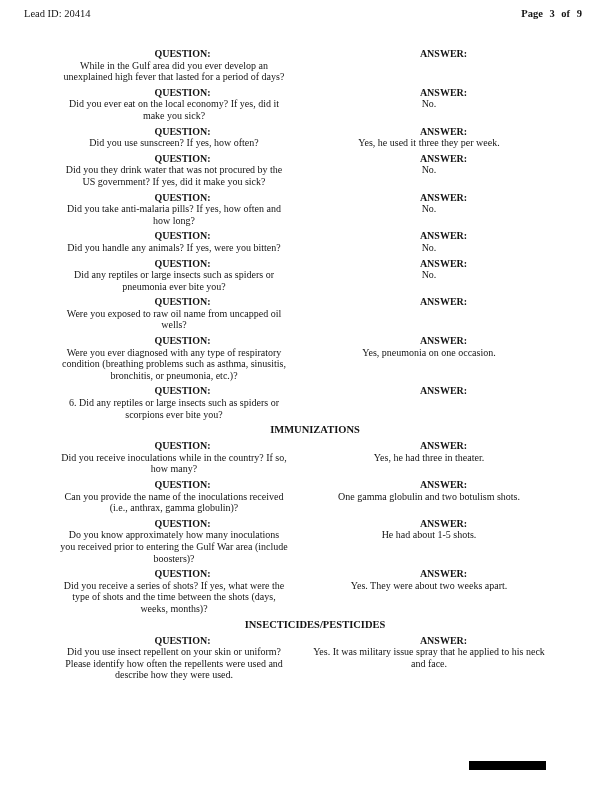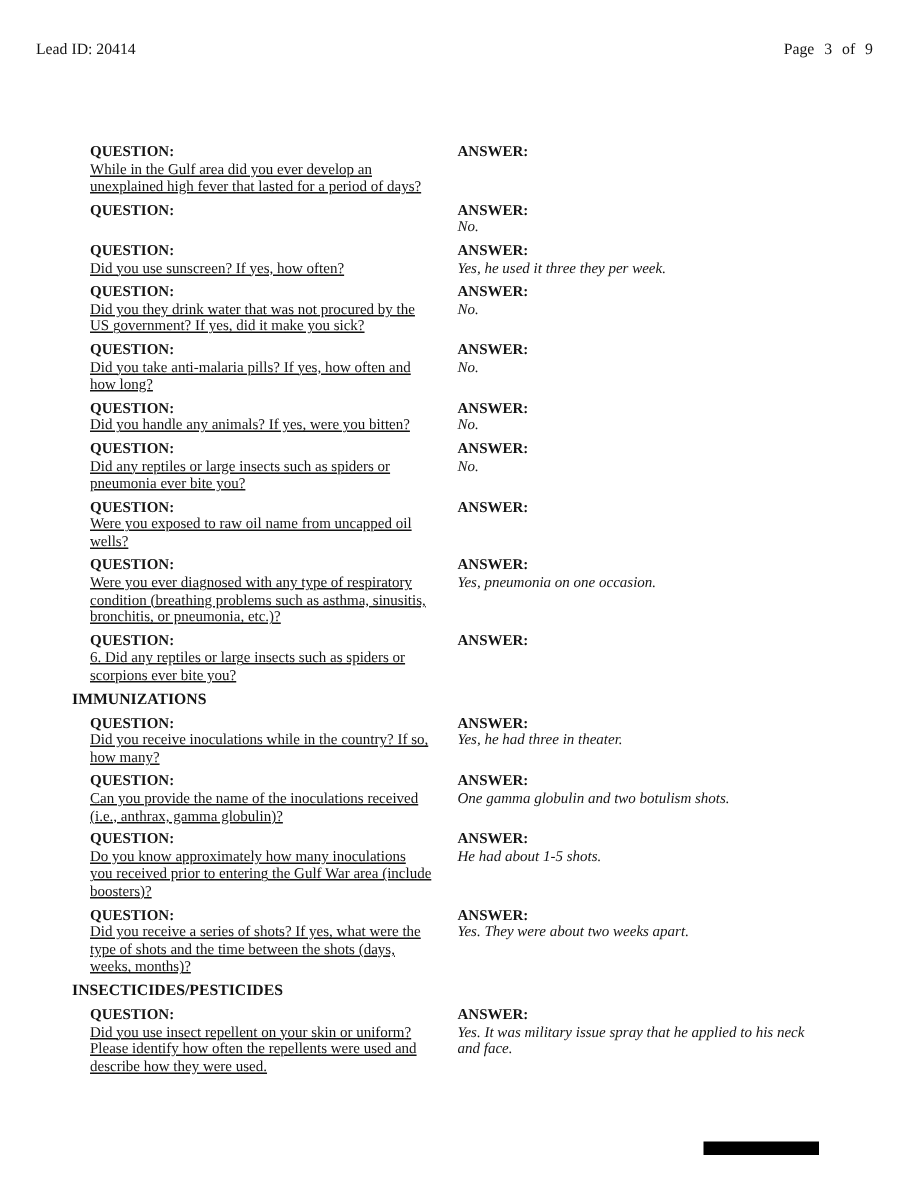--- a/index.html
+++ b/index.html
@@ -8,50 +8,51 @@
     background: #ffffff;
     font-family: "Liberation Serif", "DejaVu Serif", serif;
     color: #141414;
     position: relative;
     overflow: hidden;
   }
   .page {
     width: 612px;
     height: 712px;
     position: relative;
-    padding: 28px 30px 0 24px;
+    padding: 8px 30px 0 24px;
   }
   .page-header {
     display: flex;
     justify-content: space-between;
     align-items: flex-start;
     font-size: 10.5px;
     line-height: 12px;
   }
-  .page-number { word-spacing: 4px; }
+  .page-number { word-spacing: 4px; font-weight: bold; }
   .content {
-    margin-top: 56px;
+    margin-top: 28px;
     padding-left: 36px;
+    text-align: center;
   }
   .qa-row {
     display: grid;
     grid-template-columns: 245px 1fr;
     margin-bottom: 4px;
   }
   .label {
     font-weight: bold;
     font-size: 10px;
     line-height: 11.6px;
   }
   .text {
     font-size: 10px;
     line-height: 11.6px;
   }
-  .q-col .text { max-width: 236px; padding-right: 8px; text-decoration: underline; }
-  .a-col .text { max-width: 248px; font-style: italic; }
+  .q-col .text { max-width: 236px; padding-right: 8px; }
+  .a-col .text { max-width: 248px; }
   .section-heading {
     font-weight: bold;
     font-size: 10.5px;
     line-height: 12px;
     margin: 2px 0 4px -12px;
   }
   .redaction-bar {
     position: absolute;
     left: 469px;
     top: 761px;
@@ -77,20 +78,21 @@
     </div>
     <div class="a-col">
       <div class="label">ANSWER:</div>
       <div class="text"></div>
     </div>
   </section>
 
   <section class="qa-row">
     <div class="q-col">
       <div class="label">QUESTION:</div>
+      <div class="text">Did you ever eat on the local economy?  If yes, did it make you sick?</div>
     </div>
     <div class="a-col">
       <div class="label">ANSWER:</div>
       <div class="text">No.</div>
     </div>
   </section>
 
   <section class="qa-row">
     <div class="q-col">
       <div class="label">QUESTION:</div>

